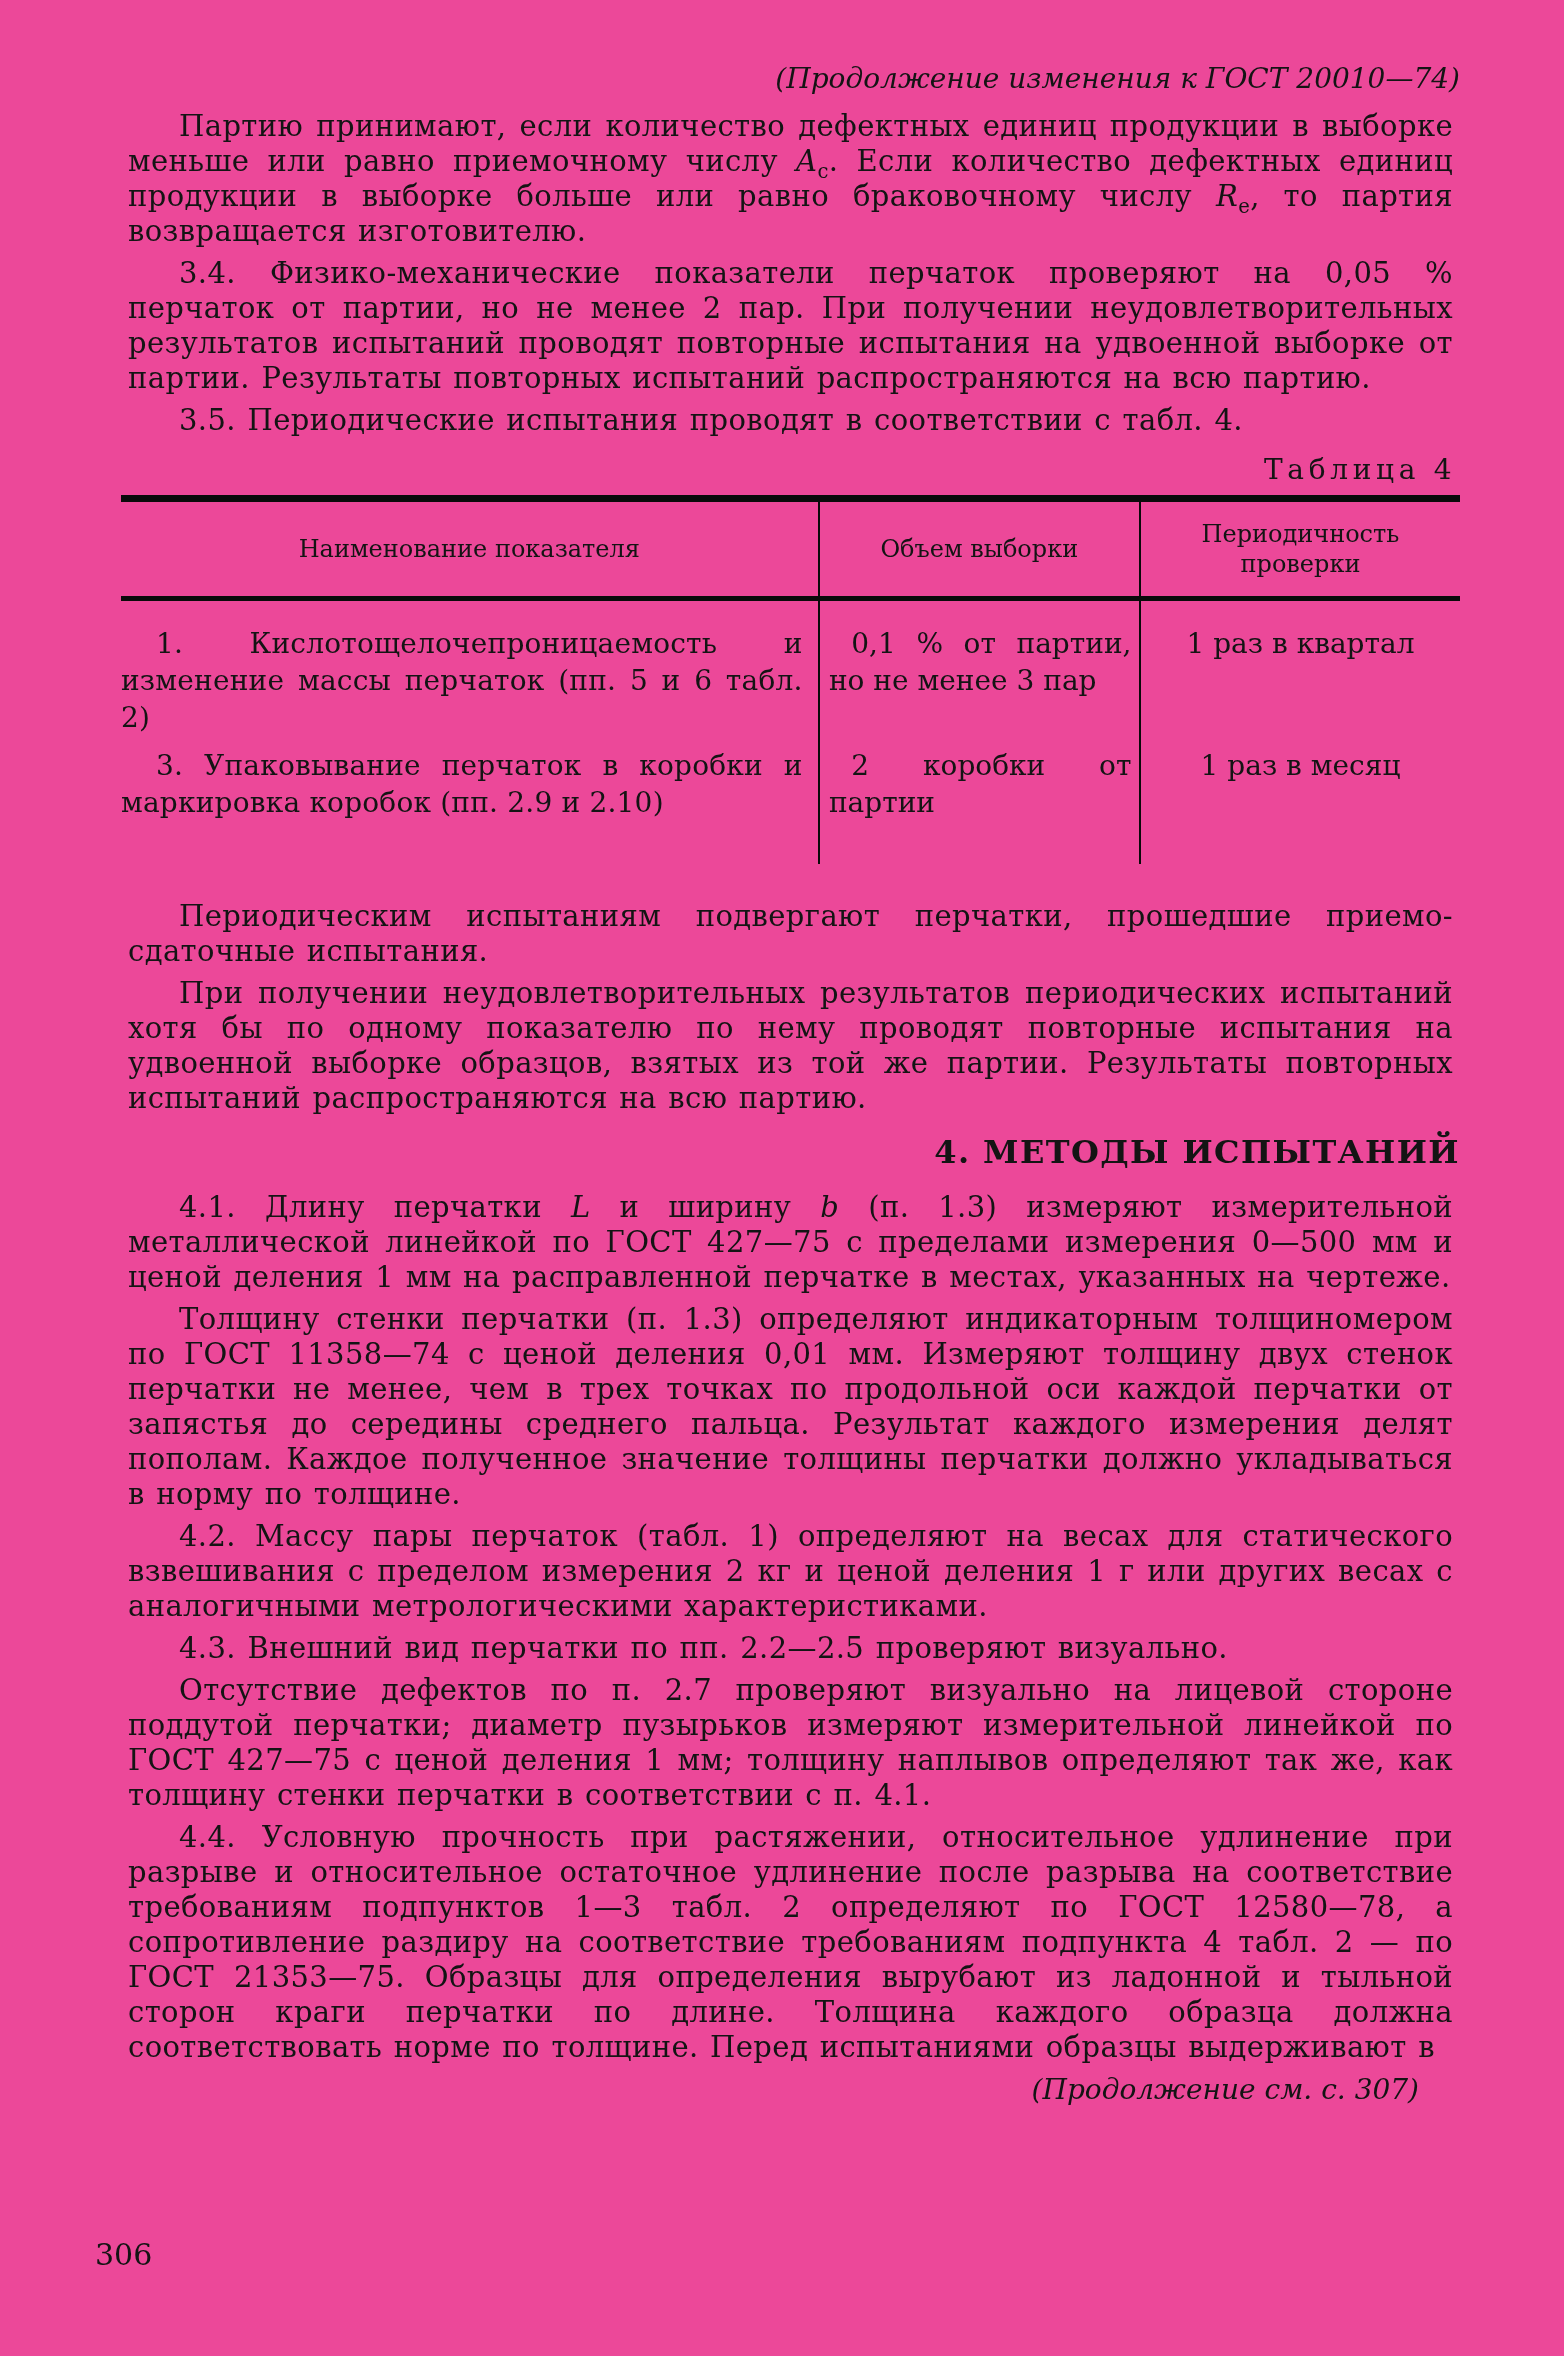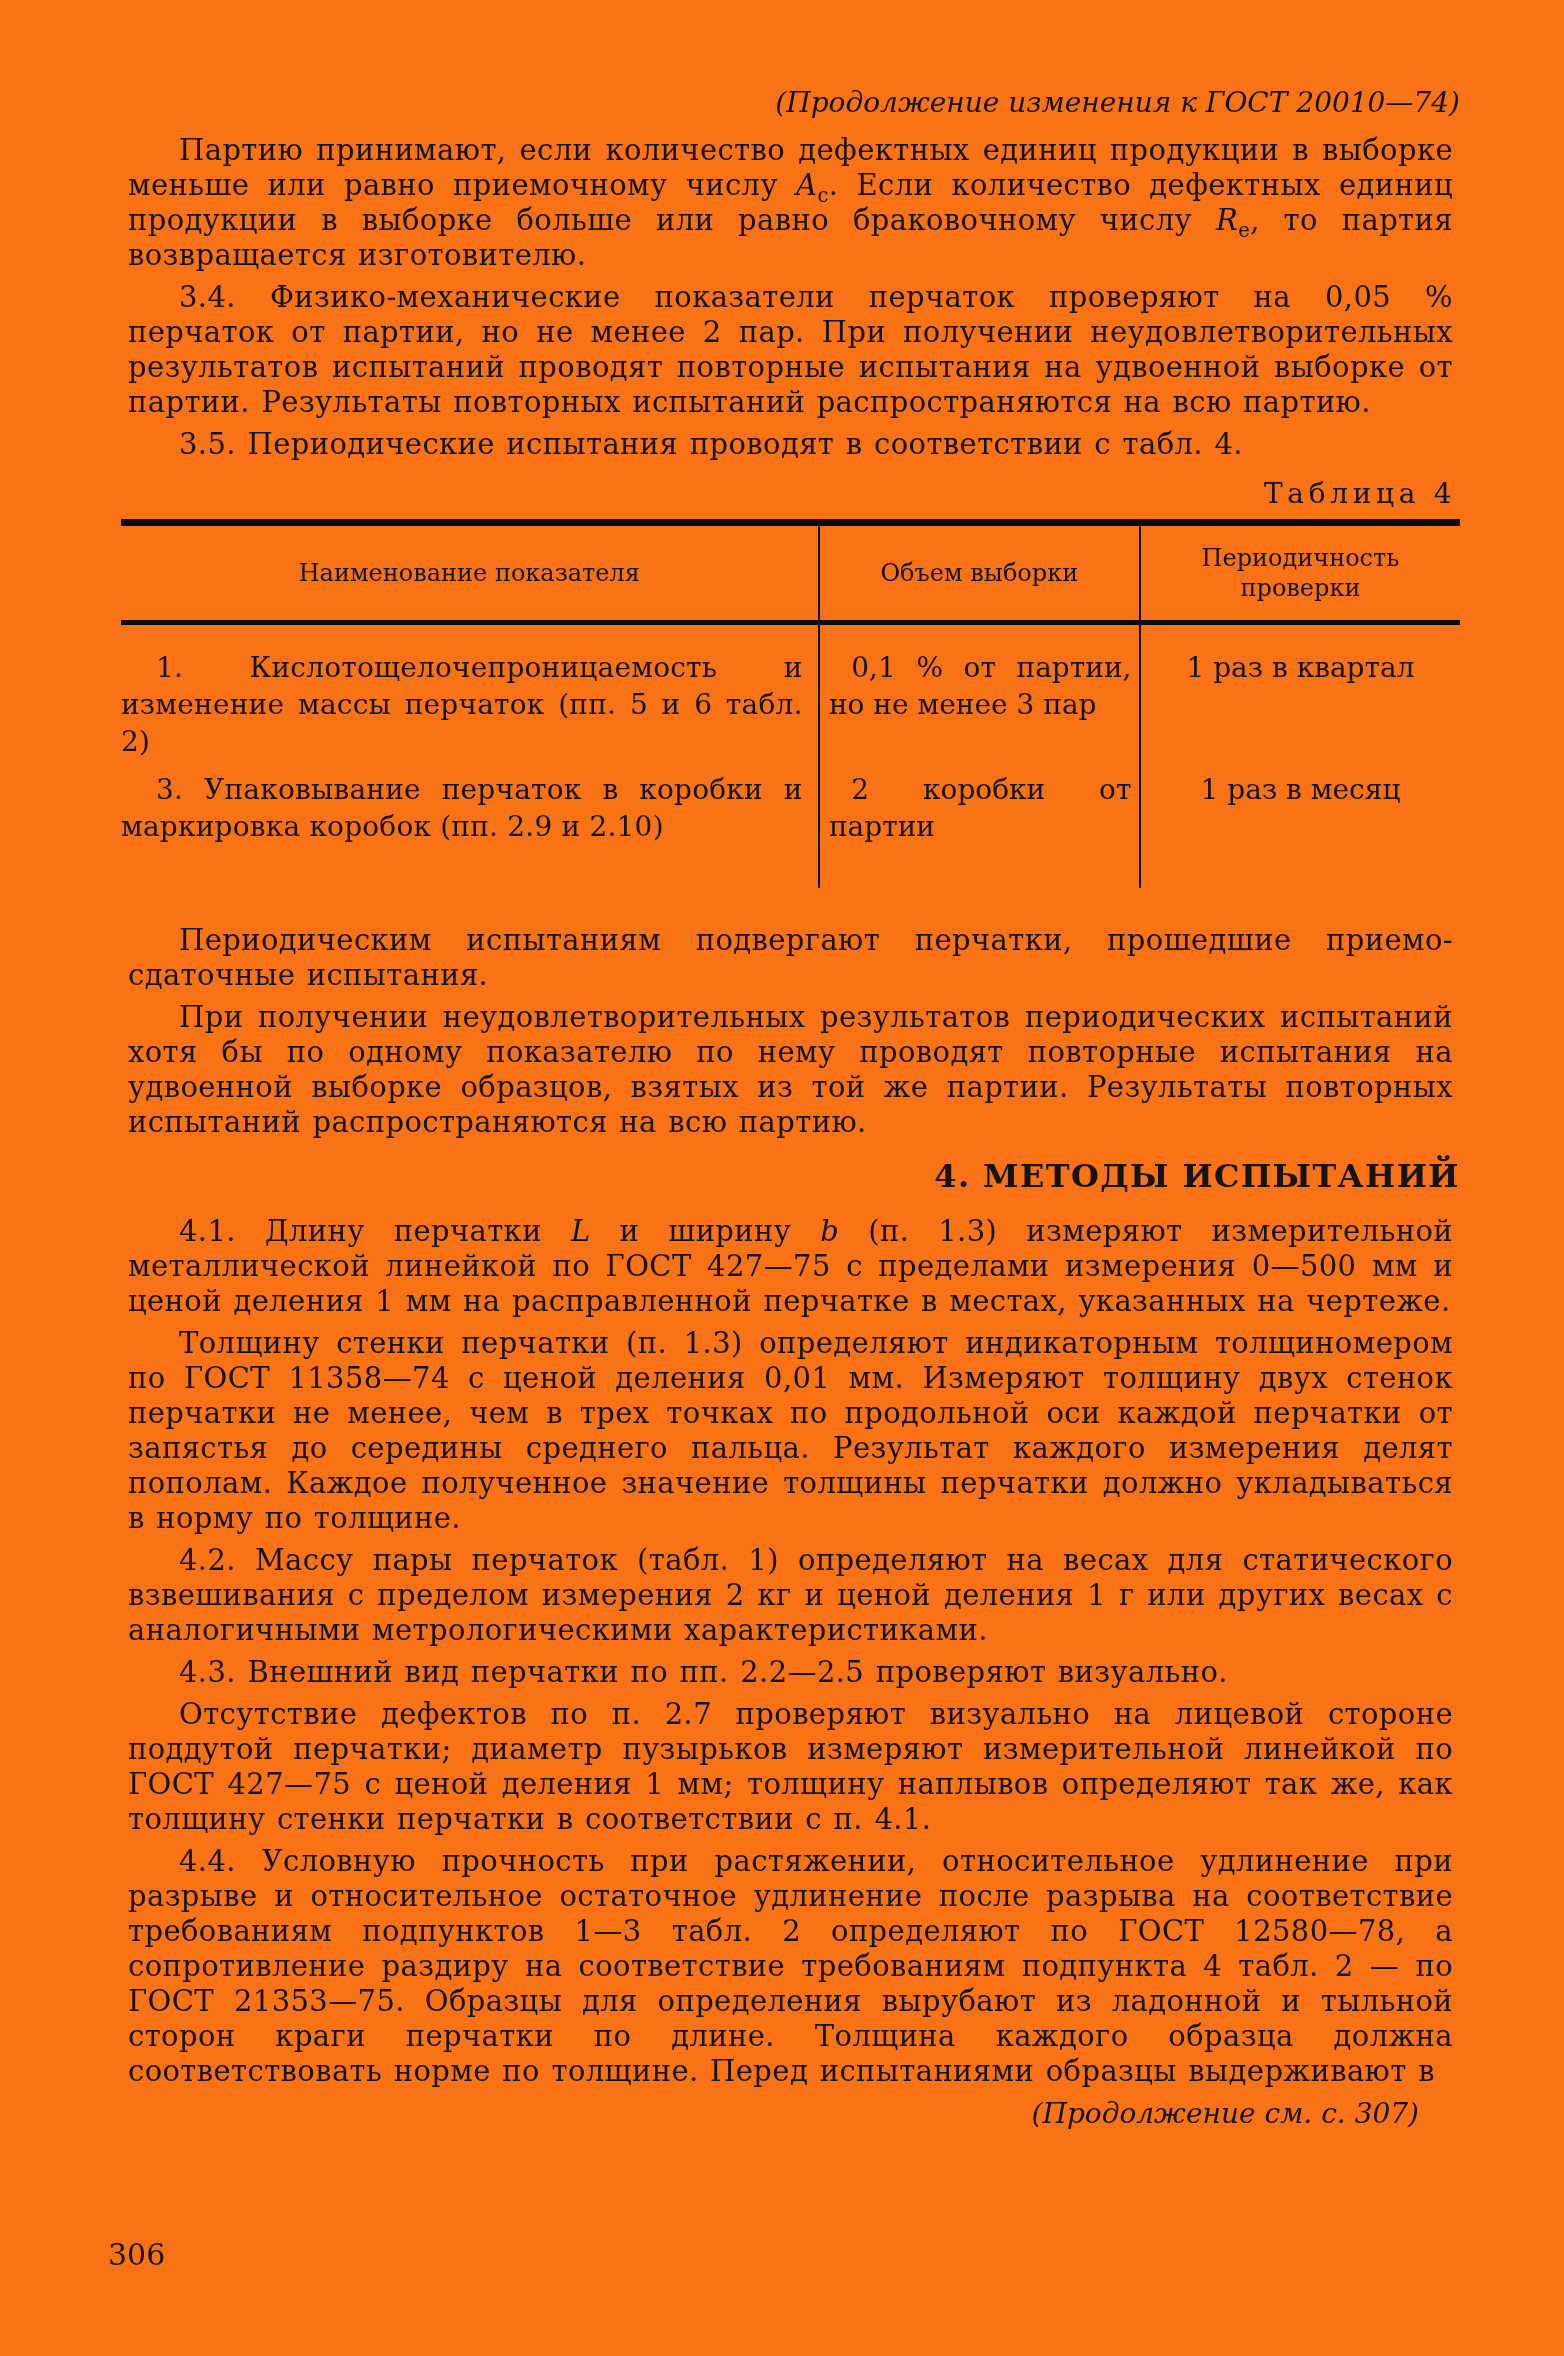--- a/index.html
+++ b/index.html
@@ -1,24 +1,24 @@
 <!DOCTYPE html>
 <html lang="ru" style="font-size:15px"><head>
 <meta charset="utf-8">
 <style>
   html,body{margin:0;padding:0;background:#c9c9c9;}
   .page{
     position:relative;
     width:1564px;height:2357px;
     margin:0 auto;
-    background:#f97316;
+    background:#ec4899;
     color:#141414;
     font-family:"DejaVu Serif","Liberation Serif",serif;
     box-sizing:border-box;
-    padding:85px 104px 0 121px;
+    padding:61px 104px 0 121px;
     overflow:hidden;
   }
   .note{
     font-style:italic;
     text-align:right;
     font-size:28px;
     line-height:35px;
     margin:0 0 13px 0;
   }
   .para{
@@ -81,21 +81,21 @@
   }
   .footer-note{
     font-style:italic;
     text-align:right;
     font-size:28px;
     line-height:35px;
     margin:0 41px 0 0;
   }
   .page-number{
     position:absolute;
-    left:108px;
+    left:95px;
     top:2237px;
     font-size:30px;
   }
 </style>
 </head>
 <body>
 
 <div class="page">
 
   <p class="note">(Продолжение изменения к ГОСТ 20010—74)</p>

